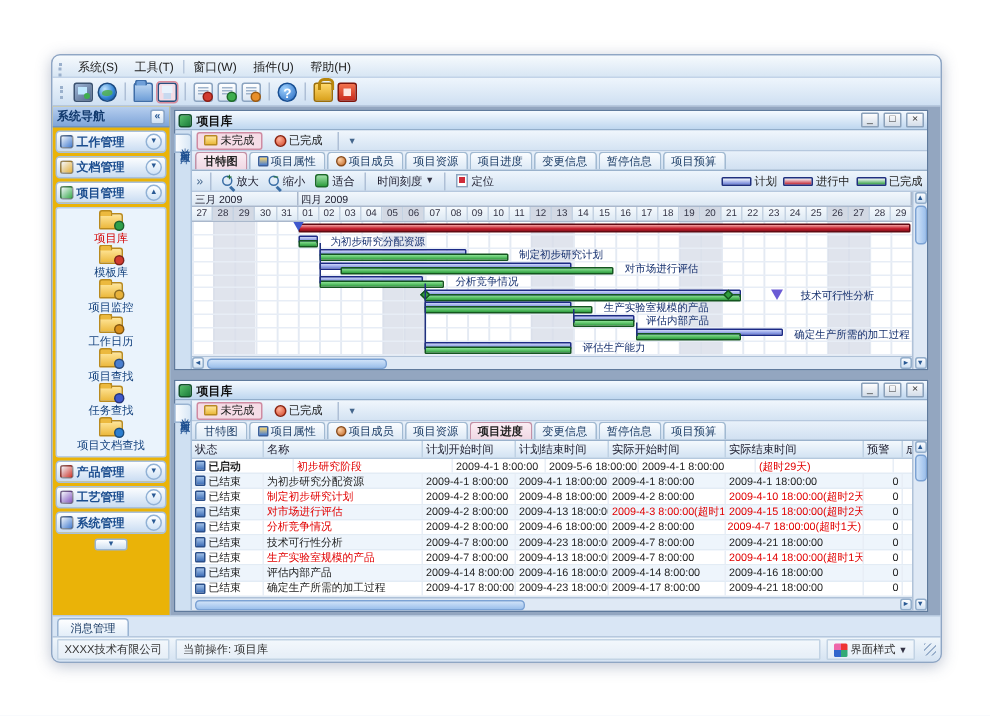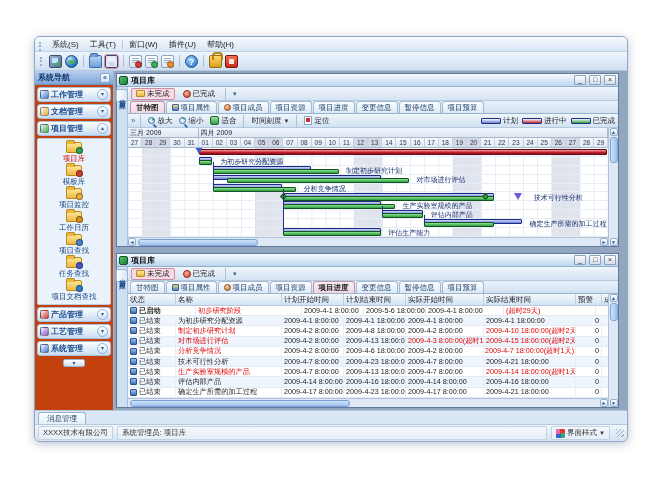--- a/index.html
+++ b/index.html
@@ -43,21 +43,21 @@
   .i-help { border-radius:50%; background:radial-gradient(circle at 35% 30%,#9fd2ff,#2468c0); border:1px solid #174e92; color:#fff; font-size:9px; font-weight:bold; text-align:center; line-height:12px; }
   .i-lock { background:linear-gradient(#ffd86b,#d9a11c); border:1px solid #9a6e0c; border-radius:2px; }
   .i-lock:before { content:""; position:absolute; left:2px; top:-4px; width:7px; height:6px; border:2px solid #b8860b; border-bottom:none; border-radius:4px 4px 0 0; }
   .i-exit { background:linear-gradient(#f2734f,#c92a1c); border:1px solid #7e150b; border-radius:2px; }
   .i-exit:after { content:""; position:absolute; left:3px; top:3px; width:5px; height:5px; background:#fde5df; }
 
   
   .main { flex:1; display:flex; min-height:0; }
 
   
-  .sidebar { width:79px; background:#c2410c; border-right:1px solid #9fb4cc; display:flex; flex-direction:column; }
+  .sidebar { width:79px; background:#eab308; border-right:1px solid #9fb4cc; display:flex; flex-direction:column; }
   .sb-title { height:14px; display:flex; align-items:center; justify-content:space-between; padding:0 3px;
     background:linear-gradient(#b7cfef,#7fa5d9); border-bottom:1px solid #6d93c4;
     font-size:8px; font-weight:bold; color:#123a6e; }
   .sb-title-btn { width:10px; height:10px; background:linear-gradient(#fefefe,#cfe0f2); border:1px solid #8aa6c8;
     border-radius:2px; font-size:7px; line-height:8px; text-align:center; color:#2a5a94; }
   .sb-body { flex:1; display:flex; flex-direction:column; overflow:hidden; padding:2px 2px 0 2px; gap:2px; }
   .sb-group { height:15px; display:flex; align-items:center; gap:2px; padding:0 2px;
     background:linear-gradient(#fdfeff,#c9dcf2); border:1px solid #a8c0dc; border-radius:3px;
     font-size:8px; font-weight:bold; color:#1b4d8f; }
   .sb-group .gi { width:9px; height:9px; border-radius:2px; flex:0 0 auto; }
@@ -861,19 +861,19 @@
 
       </div>
     </div>
 
     <div class="msgrow">
       <span class="msgtab">消息管理</span>
     </div>
 
     <div class="statusbar">
       <span class="ssec">XXXX技术有限公司</span>
-      <span class="ssec" style="flex:1">系统管理员: 项目库</span>
+      <span class="ssec" style="flex:1">当前操作: 项目库</span>
       <span class="ssec"><span class="squares"></span><span>界面样式</span> <span class="dd">▼</span></span>
       <span class="rgrip"></span>
     </div>
 
   </div>
 </div>
 
 </body></html>

